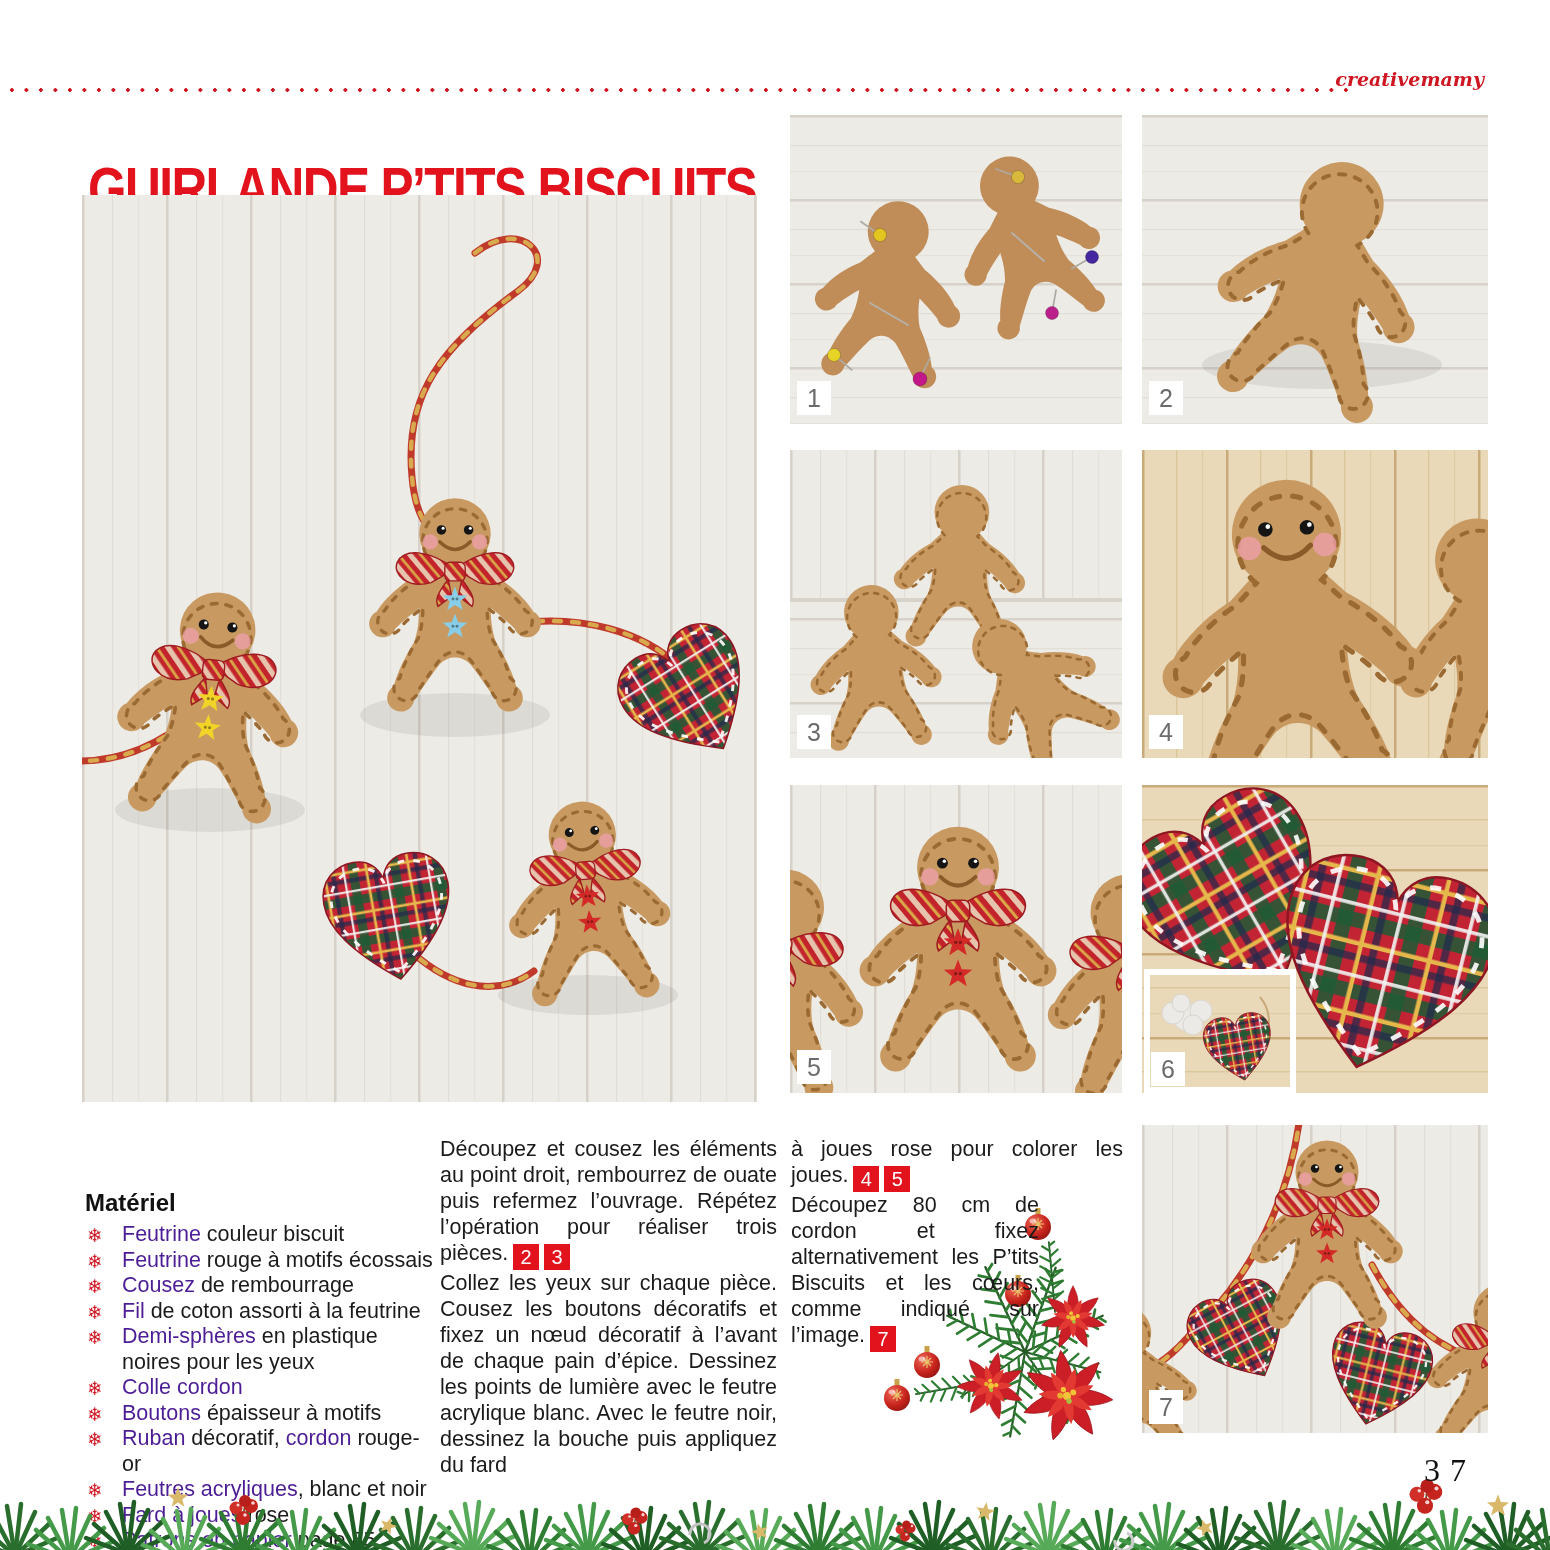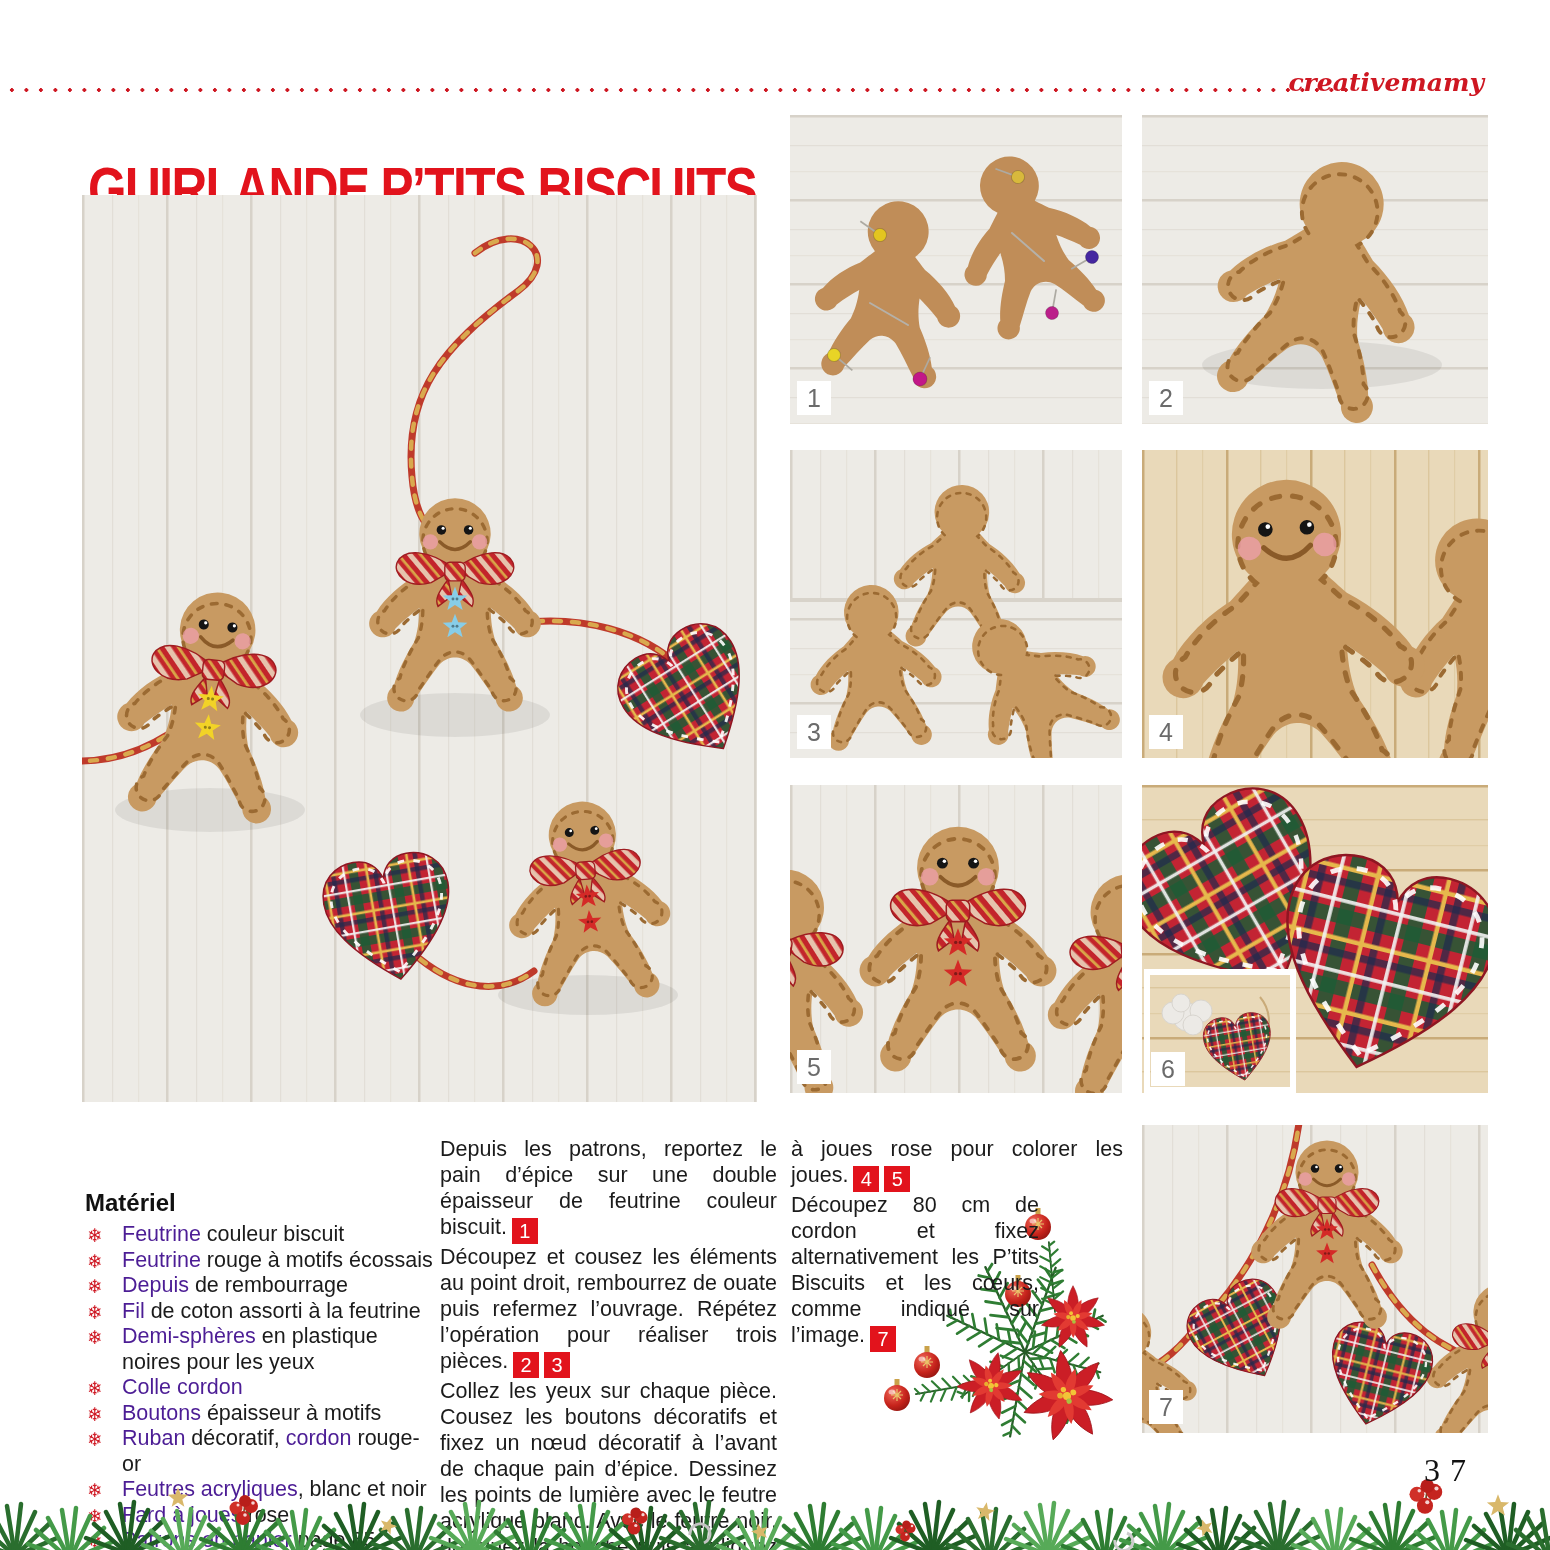--- a/index.html
+++ b/index.html
@@ -4,21 +4,21 @@
 <style>
   html,body{margin:0;padding:0;background:#ffffff;}
   .page{position:relative;width:1550px;height:1550px;background:#fff;overflow:hidden;
         font-family:"Liberation Sans",sans-serif;color:#1b1b1b;}
 
   
   .dotted-rule{position:absolute;left:8px;top:86px;width:1340px;height:8px;
     background-image:radial-gradient(circle 3.2px at 4px 4px,#ce1722 60%,transparent 62%);
     background-size:14.5px 8px;background-repeat:repeat-x;}
   .logo{position:absolute;right:66px;top:68px;font-family:"DejaVu Serif",serif;
-    font-style:italic;font-weight:bold;font-size:25px;color:#ce1722;letter-spacing:0px;}
+    font-style:italic;font-weight:bold;font-size:19px;color:#ce1722;letter-spacing:0px;}
   .title{position:absolute;left:88px;top:116px;font-size:62px;font-weight:800;
     letter-spacing:-2px;color:#e2131c;white-space:nowrap;transform:scaleX(.8);
     transform-origin:0 50%;line-height:1;}
 
   
   .photo{position:absolute;overflow:hidden;background:#eceae5;}
   .photo svg{display:block;}
   .plabel{position:absolute;left:7px;bottom:9px;width:34px;height:34px;background:#fff;
     color:#6b6b6b;font-size:25px;line-height:34px;text-align:center;}
   .plabel6{left:9px;bottom:7px;}
@@ -435,34 +435,33 @@
       </g>
     </svg>
     <div class="plabel">7</div>
   </div>
 
   <div class="materials">
     <h3>Matériel</h3>
     <ul>
       <li><span class="bullet">❄</span><span class="mb">Feutrine</span><span> couleur biscuit</span><span class="mb"></span><span></span></li>
       <li><span class="bullet">❄</span><span class="mb">Feutrine</span><span> rouge à motifs écossais</span><span class="mb"></span><span></span></li>
-      <li><span class="bullet">❄</span><span class="mb">Depuis</span><span> de rembourrage</span><span class="mb"></span><span></span></li>
+      <li><span class="bullet">❄</span><span class="mb">Cousez</span><span> de rembourrage</span><span class="mb"></span><span></span></li>
       <li><span class="bullet">❄</span><span class="mb">Fil</span><span> de coton assorti à la feutrine</span><span class="mb"></span><span></span></li>
       <li><span class="bullet">❄</span><span class="mb">Demi-sphères</span><span> en plastique noires pour les yeux</span><span class="mb"></span><span></span></li>
       <li><span class="bullet">❄</span><span class="mb">Colle cordon</span><span></span><span class="mb"></span><span></span></li>
       <li><span class="bullet">❄</span><span class="mb">Boutons</span><span> épaisseur à motifs</span><span class="mb"></span><span></span></li>
       <li><span class="bullet">❄</span><span class="mb">Ruban</span><span> décoratif, </span><span class="mb">cordon</span><span> rouge-or</span></li>
       <li><span class="bullet">❄</span><span class="mb">Feutres acryliques</span><span>, blanc et noir</span><span class="mb"></span><span></span></li>
       <li><span class="bullet">❄</span><span class="mb">Fard à joues</span><span> rose</span><span class="mb"></span><span></span></li>
       <li><span class="bullet">❄</span><span class="mb">Patrons en papier</span><span> page 85</span><span class="mb"></span><span></span></li>
     </ul>
   </div>
 
   <div class="bodycol col2">
-    <p><span>Depuis les patrons, reportez le pain d’épice sur une double épaisseur de feutrine couleur biscuit.</span><span class="step-box">1</span></p>
     <p><span>Découpez et cousez les éléments au point droit, rembourrez de ouate puis refermez l’ouvrage. Répétez l’opération pour réaliser trois pièces.</span><span class="step-box">2</span><span class="step-box">3</span></p>
     <p><span>Collez les yeux sur chaque pièce. Cousez les boutons décoratifs et fixez un nœud décoratif à l’avant de chaque pain d’épice. Dessinez les points de lumière avec le feutre acrylique blanc. Avec le feutre noir, dessinez la bouche puis appliquez du fard</span></p>
   </div>
 
   <div class="bodycol col3">
     <p><span>à joues rose pour colorer les joues.</span><span class="step-box">4</span><span class="step-box">5</span></p>
     <p class="narrow"><span>Découpez 80 cm de cordon et fixez alternativement les P’tits Biscuits et les cœurs, comme indiqué sur l’image.</span><span class="step-box">7</span></p>
   </div>
 
   <svg class="poinsettia" viewBox="0 0 262 260" width="262" height="260">

